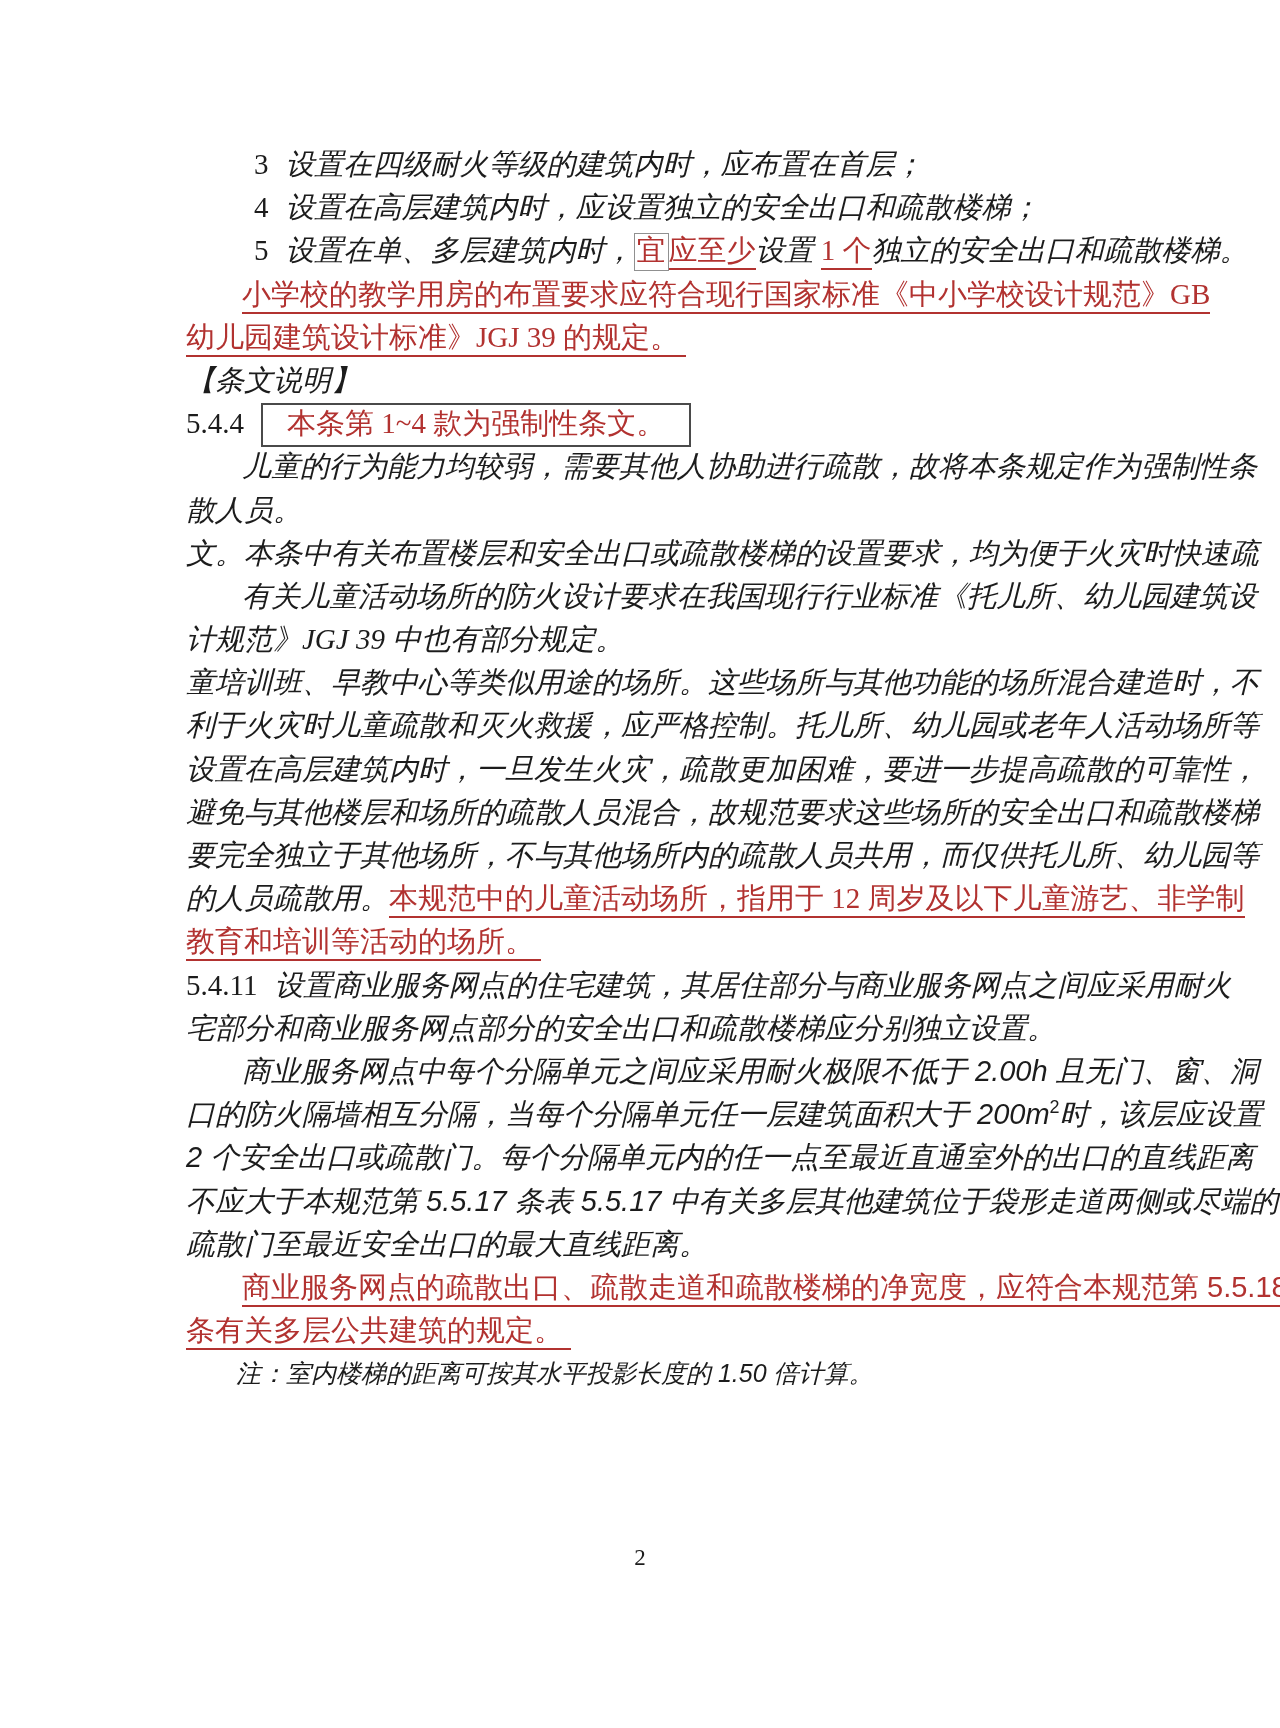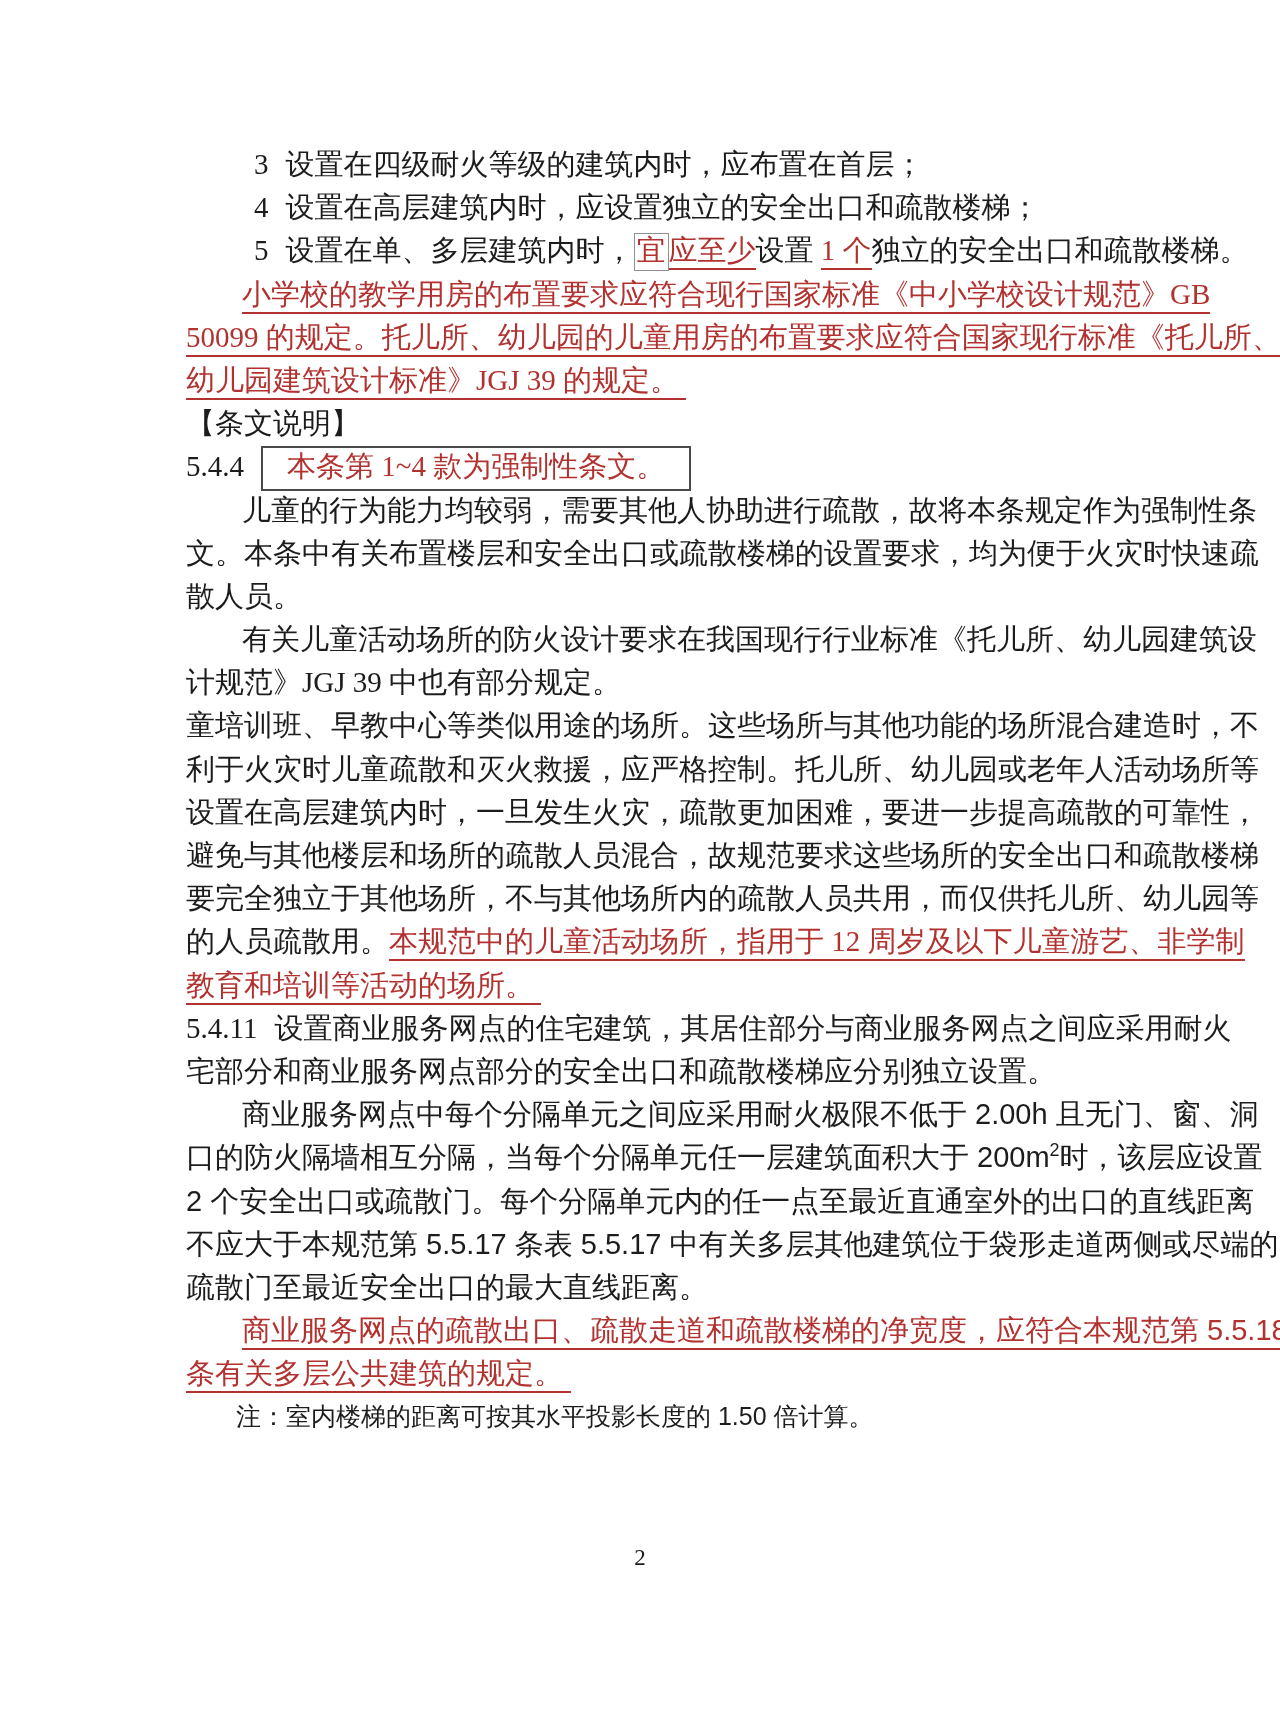--- a/index.html
+++ b/index.html
@@ -29,21 +29,21 @@
     white-space: pre;
     color: var(--ink);
   }
   .f-song { font-family: "Liberation Serif", "DejaVu Serif", serif; }
   .f-hei  { font-family: "Liberation Sans", "DejaVu Sans", sans-serif; }
   .ind-first { padding-left: 56px; }
   .ind-item  { padding-left: 68px; }
   .ind-note  { padding-left: 50px; }
   .note { font-size: 25px; }
 
-  .s-black { color: var(--ink); }
+  .s-black { color: var(--ink); font-style: italic; }
   .s-num {
     font-family: "Liberation Serif", serif;
     margin-right: 17px;
     color: var(--ink);
   }
   .s-red-u {
     color: var(--red);
     border-bottom: 2px solid var(--red);
     padding-bottom: 2px;
     margin-top: 48px;
@@ -84,27 +84,26 @@
 </style>
 </head>
 <body>
 
 <div class="page">
   <div class="content" id="content">
       <div class="dline f-song ind-item"><span class="s-num">3</span><span class="s-black">设置在四级耐火等级的建筑内时，应布置在首层；</span></div>
       <div class="dline f-song ind-item"><span class="s-num">4</span><span class="s-black">设置在高层建筑内时，应设置独立的安全出口和疏散楼梯；</span></div>
       <div class="dline f-song ind-item"><span class="s-num">5</span><span class="s-black">设置在单、多层建筑内时，</span><span class="s-del-box">宜</span><span class="s-red-u">应至少</span><span class="s-black">设置 </span><span class="s-red-u">1 个</span><span class="s-black">独立的安全出口和疏散楼梯。</span></div>
       <div class="dline f-song ind-first"><span class="s-red-u">小学校的教学用房的布置要求应符合现行国家标准《中小学校设计规范》GB</span></div>
-      <div class="dline f-song ind-none"><span class="s-red-u">50099 的规定。托儿所、幼儿园的儿童用房的布置要求应符合国家现行标准《托儿所、</span></div>
       <div class="dline f-song ind-none"><span class="s-red-u">幼儿园建筑设计标准》JGJ 39 的规定。 </span></div>
       <div class="dline f-hei ind-none"><span class="s-black">【条文说明】</span></div>
       <div class="dline f-song ind-none"><span class="s-num">5.4.4</span><span class="s-box-red">本条第 1~4 款为强制性条文。</span></div>
       <div class="dline f-song ind-first"><span class="s-black">儿童的行为能力均较弱，需要其他人协助进行疏散，故将本条规定作为强制性条</span></div>
+      <div class="dline f-song ind-none"><span class="s-black">散人员。</span></div>
       <div class="dline f-song ind-none"><span class="s-black">文。本条中有关布置楼层和安全出口或疏散楼梯的设置要求，均为便于火灾时快速疏</span></div>
-      <div class="dline f-song ind-none"><span class="s-black">散人员。</span></div>
       <div class="dline f-song ind-first"><span class="s-black">有关儿童活动场所的防火设计要求在我国现行行业标准《托儿所、幼儿园建筑设</span></div>
       <div class="dline f-song ind-none"><span class="s-black">计规范》JGJ 39 中也有部分规定。</span></div>
       <div class="dline f-song ind-none"><span class="s-black">童培训班、早教中心等类似用途的场所。这些场所与其他功能的场所混合建造时，不</span></div>
       <div class="dline f-song ind-none"><span class="s-black">利于火灾时儿童疏散和灭火救援，应严格控制。托儿所、幼儿园或老年人活动场所等</span></div>
       <div class="dline f-song ind-none"><span class="s-black">设置在高层建筑内时，一旦发生火灾，疏散更加困难，要进一步提高疏散的可靠性，</span></div>
       <div class="dline f-song ind-none"><span class="s-black">避免与其他楼层和场所的疏散人员混合，故规范要求这些场所的安全出口和疏散楼梯</span></div>
       <div class="dline f-song ind-none"><span class="s-black">要完全独立于其他场所，不与其他场所内的疏散人员共用，而仅供托儿所、幼儿园等</span></div>
       <div class="dline f-song ind-none"><span class="s-black">的人员疏散用。</span><span class="s-red-u">本规范中的儿童活动场所，指用于 12 周岁及以下儿童游艺、非学制</span></div>
       <div class="dline f-song ind-none"><span class="s-red-u">教育和培训等活动的场所。 </span></div>
       <div class="dline f-hei ind-none"><span class="s-num">5.4.11</span><span class="s-black">设置商业服务网点的住宅建筑，其居住部分与商业服务网点之间应采用耐火</span></div>

